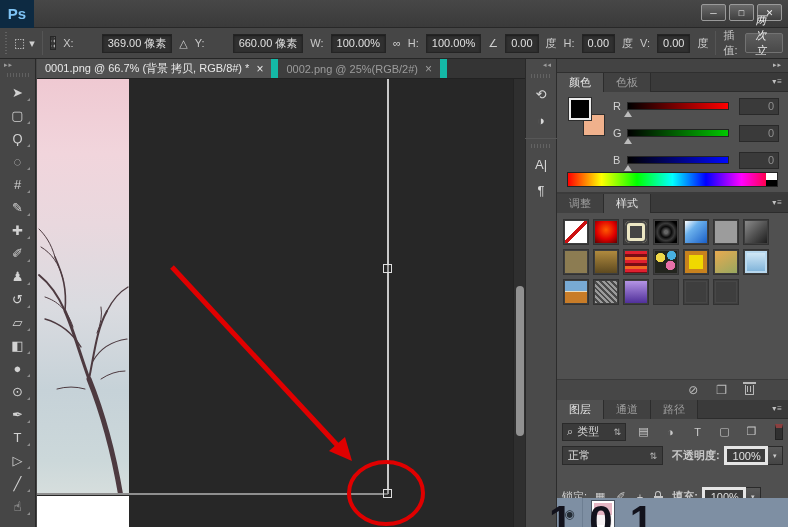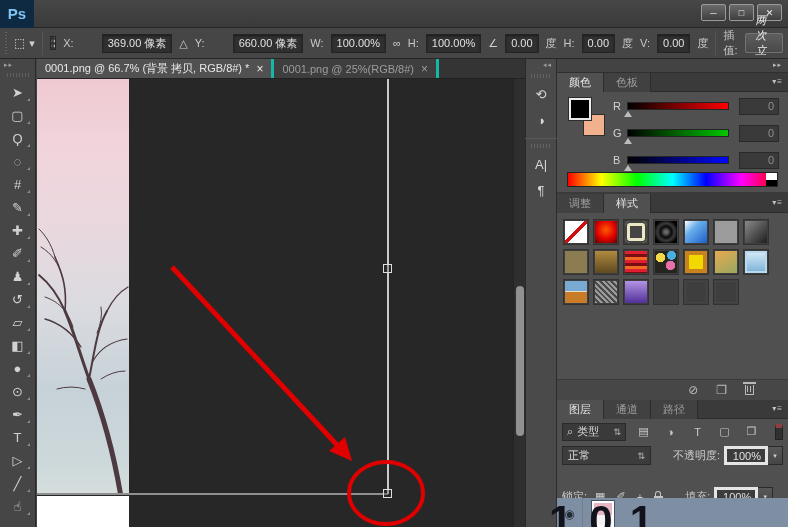--- a/index.html
+++ b/index.html
@@ -48,21 +48,21 @@
   .tb-grip { width:22px; height:4px; margin:2px 0 4px;
     background:repeating-linear-gradient(90deg,#606060 0 1px, transparent 1px 3px); }
   .tool { width:30px; height:23px; display:flex; align-items:center; justify-content:center;
     color:#d2d2d2; font-size:13px; position:relative; flex:0 0 auto; }
   .tool::after { content:""; position:absolute; right:3px; bottom:3px;
     border-left:3px solid transparent; border-bottom:3px solid #8e8e8e; }
   
   .tabbar { position:absolute; left:37px; top:59px; width:488px; height:20px;
     background:#343434; display:flex; border-bottom:1px solid #222; }
   .doc-tab { display:flex; align-items:center; gap:7px; padding:0 8px;
-    background:#3e3e3e; border-right:3px solid #14b8a6; color:#9c9c9c; white-space:nowrap; }
+    background:#3e3e3e; border-right:7px solid #14b8a6; color:#9c9c9c; white-space:nowrap; }
   .doc-tab.active { background:#515151; color:#e8e8e8; }
   .tab-close { font-size:12px; }
   
   .canvas { position:absolute; left:37px; top:79px; width:476px; height:448px;
     background:#272727; overflow:hidden; }
   .photo { position:absolute; left:0; top:0; width:92px; height:415px;
     background:linear-gradient(#efc9d2 0%, #f1d5dc 18%, #e9d8de 35%, #dadbe0 55%,
       #c6d2d8 75%, #ccd8da 92%, #d6dedd 100%); }
   .photo svg { position:absolute; left:0; top:0; }
   .white-strip { position:absolute; left:0; top:417px; width:92px; height:31px; background:#ffffff; }
@@ -141,21 +141,21 @@
   .kind-combo { width:64px; height:18px; background:#3a3a3a; border:1px solid #2a2a2a;
     display:flex; align-items:center; gap:4px; padding:0 4px; color:#d6d6d6; }
   .ficon { width:19px; height:17px; display:flex; align-items:center; justify-content:center;
     color:#c9c9c9; font-size:11px; }
   .ltoggle { margin-left:auto; width:8px; height:16px; background:#303030;
     border:1px solid #222; border-top:4px solid #8a4040; }
   .lrow2 { top:27px; height:19px; }
   .blend-combo { width:101px; height:19px; background:#3c3c3c; border:1px solid #2a2a2a;
     display:flex; align-items:center; padding:0 5px; color:#e0e0e0; }
   .stepper { margin-left:auto; font-size:9px; color:#b5b5b5; }
-  .llabel { margin-left:22px; color:#c9c9c9; white-space:nowrap; }
+  .llabel { margin-left:9px; color:#c9c9c9; white-space:nowrap;font-weight:bold; }
   .val-combo { display:flex; height:19px; margin-left:4px; }
   .val-combo .val { width:44px; background:#3c3c3c; border:3px solid #e5e5e5;
     display:flex; align-items:center; justify-content:flex-end; padding:0 4px; color:#e0e0e0; }
   .val-combo .drop { width:15px; background:linear-gradient(#585858,#454545);
     border:1px solid #2a2a2a; border-left:none; display:flex; align-items:center;
     justify-content:center; font-size:7px; color:#ccc; }
   .lrow3 { top:68px; height:19px; }
   .lockicons { display:flex; align-items:center; gap:11px; margin-left:8px; color:#c9c9c9; }
   .lock-icon { position:relative; width:9px; height:7px; background:#c6c6c6;
     display:inline-block; margin-top:5px; }
@@ -279,21 +279,21 @@
         <span>☝</span>
       </div>
   </div>
 
   <div class="tabbar">
     <div class="doc-tab active">
       <span>0001.png @ 66.7% (背景 拷贝, RGB/8#) *</span>
       <span class="tab-close">×</span>
     </div>
     <div class="doc-tab">
-      <span>0001.png @ 25%(RGB/8#)</span>
+      <span>0002.png @ 25%(RGB/2#)</span>
       <span class="tab-close">×</span>
     </div>
   </div>
 
   <div class="canvas">
     <div class="photo">
       <svg width="92" height="415" viewBox="0 0 92 415">
         <g stroke="#4d3a40" fill="none" stroke-linecap="round">
           <path d="M84,418 C76,370 64,330 52,300" stroke-width="5"></path>
           <path d="M52,300 C42,272 36,250 28,232" stroke-width="3"></path>

